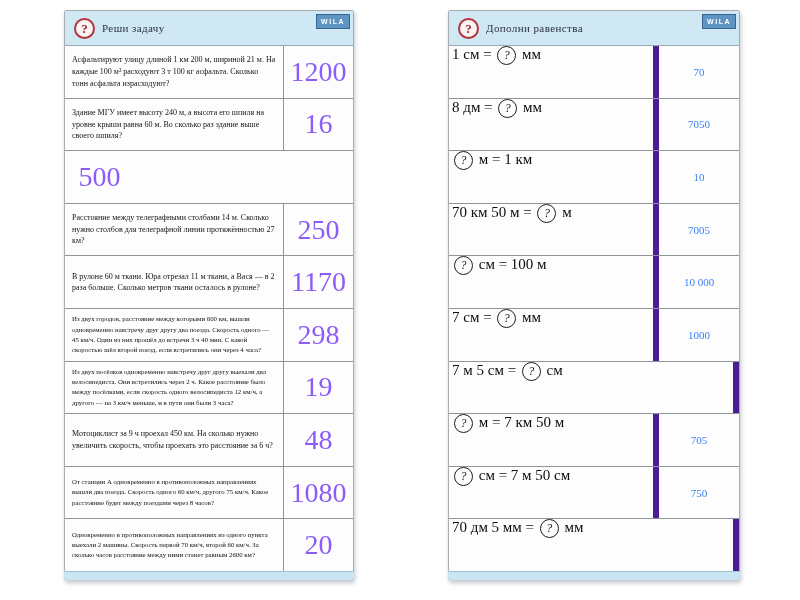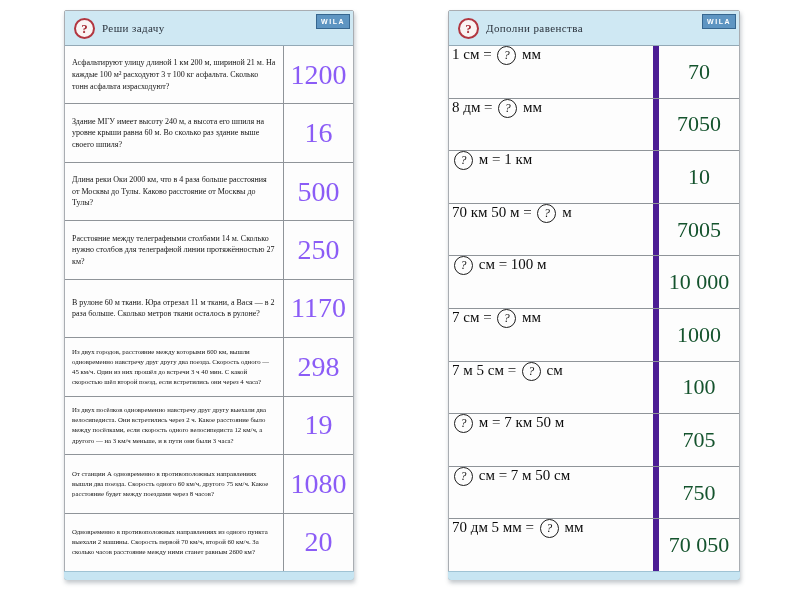--- a/index.html
+++ b/index.html
@@ -33,21 +33,21 @@
   .a-cell { flex:0 0 69px; display:flex; align-items:center; justify-content:center;
             font-size:28px; color:#8b5cf6; }
 
   
   .eq-cell { flex:1 1 auto; display:flex; align-items:flex-start; padding:0 3px;
              font-size:15px; color:#0d0d0d; border-right:6px solid #4c1d95; white-space:pre; }
   .q-circle { display:inline-block; width:17px; height:17px; border:1px solid #1c1c1c;
               border-radius:50%; font-size:12px; line-height:16px; text-align:center;
               margin:0 2px; font-style:italic; }
   .a-cell-r { flex:0 0 80px; display:flex; align-items:center; justify-content:center;
-              font-size:22px; color:#14532d; }
+              font-size:11px; color:#3b82f6; }
 
   .bottom-strip { flex:0 0 8px; background:#c7e5f2; border-top:1px solid #9fc3d4;
                   border-radius:0 0 3px 3px; margin:0 -1px -1px -1px; }
 </style>
 </head>
 <body>
 
 <div id="stage">
 
   <div class="card card-left">
@@ -59,38 +59,41 @@
     <div class="rows">
       <div class="row">
         <div class="q-cell">Асфальтируют улицу длиной 1 км 200 м, шириной 21 м. На каждые 100 м² расходуют 3 т 100 кг асфальта. Сколько тонн асфальта израсходуют?</div>
         <div class="a-cell">1200</div>
       </div>
       <div class="row">
         <div class="q-cell">Здание МГУ имеет высоту 240 м, а высота его шпиля на уровне крыши равна 60 м. Во сколько раз здание выше своего шпиля?</div>
         <div class="a-cell">16</div>
       </div>
       <div class="row">
-        <div class="q-cell">Длина реки Оки 2000 км, что в 4 раза больше расстояния от Москвы до Тулы. Каково расстояние от Москвы до Тулы?</div>
         <div class="a-cell">500</div>
       </div>
       <div class="row">
         <div class="q-cell">Расстояние между телеграфными столбами 14 м. Сколько нужно столбов для телеграфной линии протяжённостью 27 км?</div>
         <div class="a-cell">250</div>
       </div>
       <div class="row">
         <div class="q-cell">В рулоне 60 м ткани. Юра отрезал 11 м ткани, а Вася — в 2 раза больше. Сколько метров ткани осталось в рулоне?</div>
         <div class="a-cell">1170</div>
       </div>
       <div class="row q-sm">
         <div class="q-cell">Из двух городов, расстояние между которыми 600 км, вышли одновременно навстречу друг другу два поезда. Скорость одного — 45 км/ч. Один из них прошёл до встречи 3 ч 40 мин. С какой скоростью шёл второй поезд, если встретились они через 4 часа?</div>
         <div class="a-cell">298</div>
       </div>
       <div class="row q-sm">
         <div class="q-cell">Из двух посёлков одновременно навстречу друг другу выехали два велосипедиста. Они встретились через 2 ч. Какое расстояние было между посёлками, если скорость одного велосипедиста 12 км/ч, а другого — на 3 км/ч меньше, и в пути они были 3 часа?</div>
         <div class="a-cell">19</div>
+      </div>
+      <div class="row">
+        <div class="q-cell">Мотоциклист за 9 ч проехал 450 км. На сколько нужно увеличить скорость, чтобы проехать это расстояние за 6 ч?</div>
+        <div class="a-cell">48</div>
       </div>
       <div class="row q-sm">
         <div class="q-cell">От станции А одновременно в противоположных направлениях вышли два поезда. Скорость одного 60 км/ч, другого 75 км/ч. Какое расстояние будет между поездами через 8 часов?</div>
         <div class="a-cell">1080</div>
       </div>
       <div class="row q-sm">
         <div class="q-cell">Одновременно в противоположных направлениях из одного пункта выехали 2 машины. Скорость первой 70 км/ч, второй 60 км/ч. За сколько часов расстояние между ними станет равным 2600 км?</div>
         <div class="a-cell">20</div>
       </div>
     </div>
@@ -123,31 +126,29 @@
       <div class="row">
         <div class="eq-cell"><span></span><span class="q-circle">?</span><span> см = 100 м</span></div>
         <div class="a-cell-r">10 000</div>
       </div>
       <div class="row">
         <div class="eq-cell"><span>7 см = </span><span class="q-circle">?</span><span> мм</span></div>
         <div class="a-cell-r">1000</div>
       </div>
       <div class="row">
         <div class="eq-cell"><span>7 м 5 см = </span><span class="q-circle">?</span><span> см</span></div>
-        <div class="a-cell-r">100</div>
       </div>
       <div class="row">
         <div class="eq-cell"><span></span><span class="q-circle">?</span><span> м = 7 км 50 м</span></div>
         <div class="a-cell-r">705</div>
       </div>
       <div class="row">
         <div class="eq-cell"><span></span><span class="q-circle">?</span><span> см = 7 м 50 см</span></div>
         <div class="a-cell-r">750</div>
       </div>
       <div class="row">
         <div class="eq-cell"><span>70 дм 5 мм = </span><span class="q-circle">?</span><span> мм</span></div>
-        <div class="a-cell-r">70 050</div>
       </div>
     </div>
     <div class="bottom-strip"></div>
   </div>
 
 </div>
 
 </body></html>

